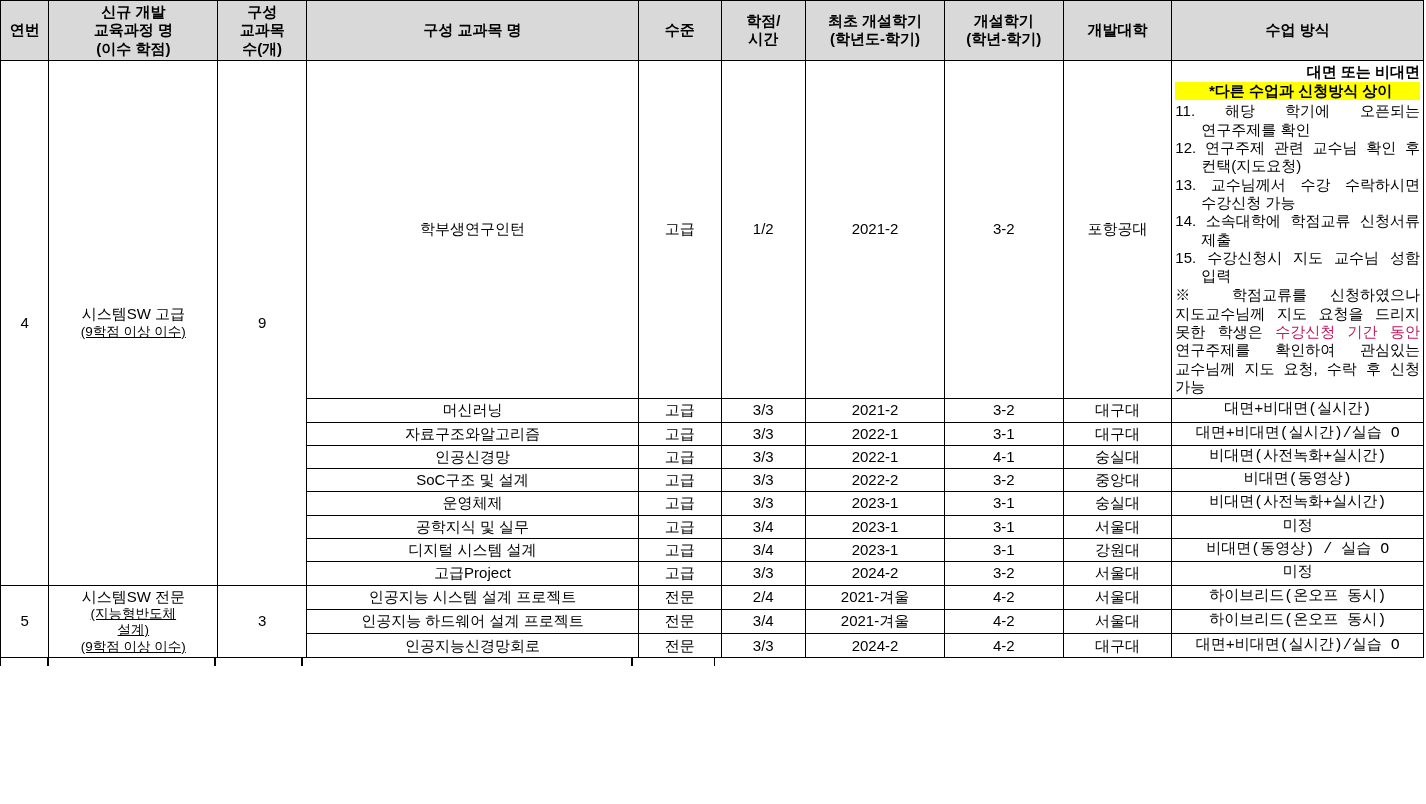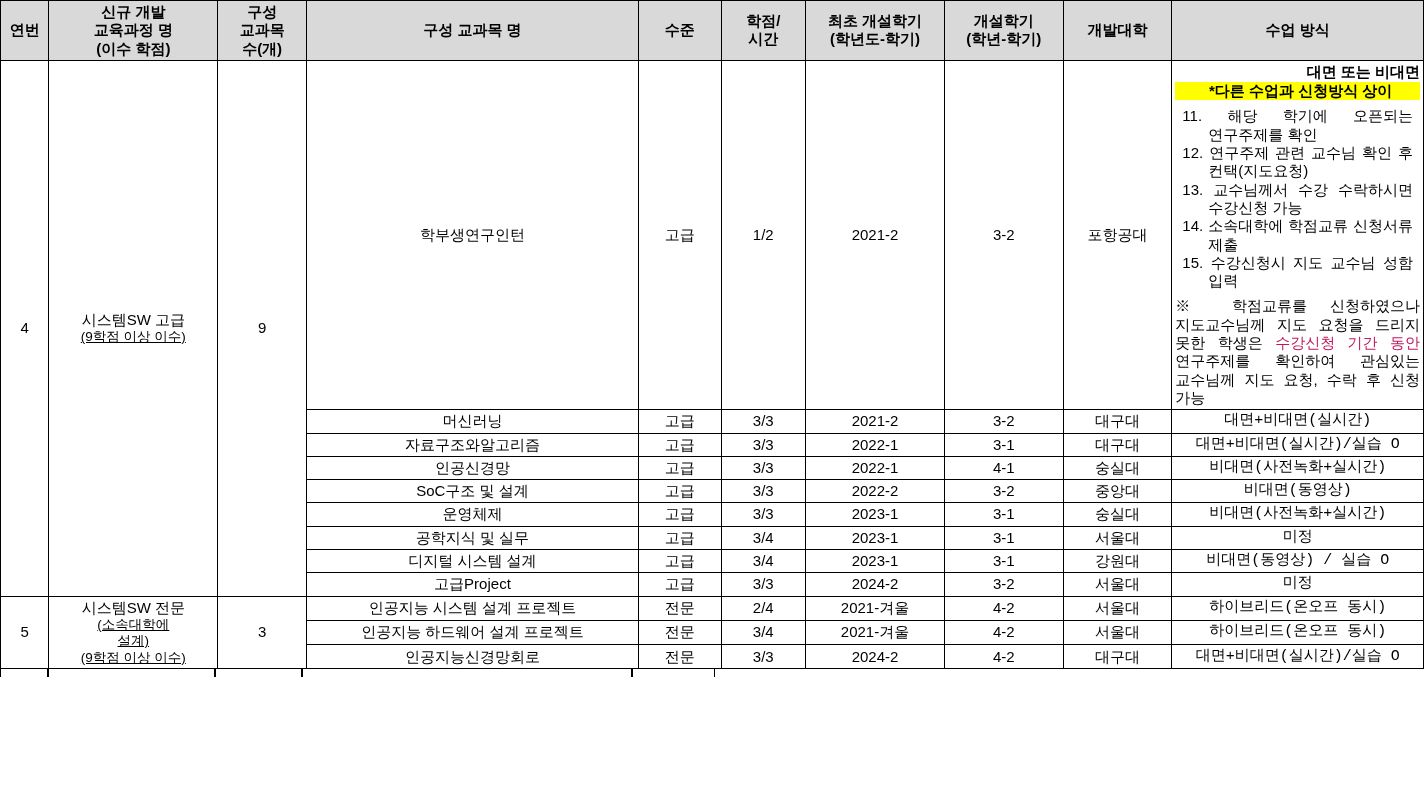--- a/index.html
+++ b/index.html
@@ -65,21 +65,21 @@
   }
   .method-warn {
     display: block;
     text-align: center;
     font-weight: bold;
     background: #ffff00;
     margin: 1px 0 2px 0;
     padding-left: 6px;
   }
   .method-list {
-    margin: 7px;
+    margin: 0;
     padding: 0;
     list-style: none;
   }
   .method-list li {
     text-align: justify;
     text-justify: inter-character;
     padding-left: 26px;
     text-indent: -26px;
     margin: 0 0 0 0;
   }
@@ -251,21 +251,21 @@
         <td>3/3</td>
         <td>2024-2</td>
         <td>3-2</td>
         <td>서울대</td>
         <td class="method">미정</td>
       </tr>
       <tr>
         <td class="big-cell" rowspan="3">5</td>
         <td rowspan="3">
           <div>시스템SW 전문</div>
-          <div class="program-sub">(소속대학에</div>
+          <div class="program-sub">(지능형반도체</div>
           <div class="program-sub">설계)</div>
           <div class="program-sub">(9학점 이상 이수)</div>
         </td>
         <td rowspan="3">3</td>
         <td class="subject">인공지능 시스템 설계 프로젝트</td>
         <td>전문</td>
         <td>2/4</td>
         <td>2021-겨울</td>
         <td>4-2</td>
         <td>서울대</td>

